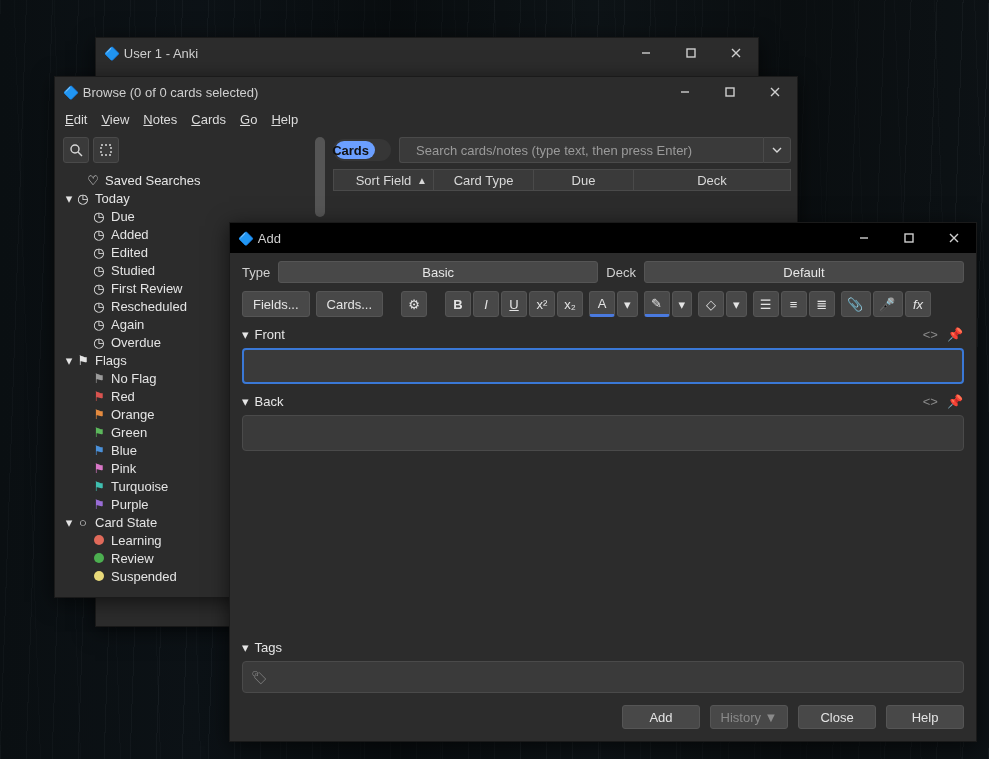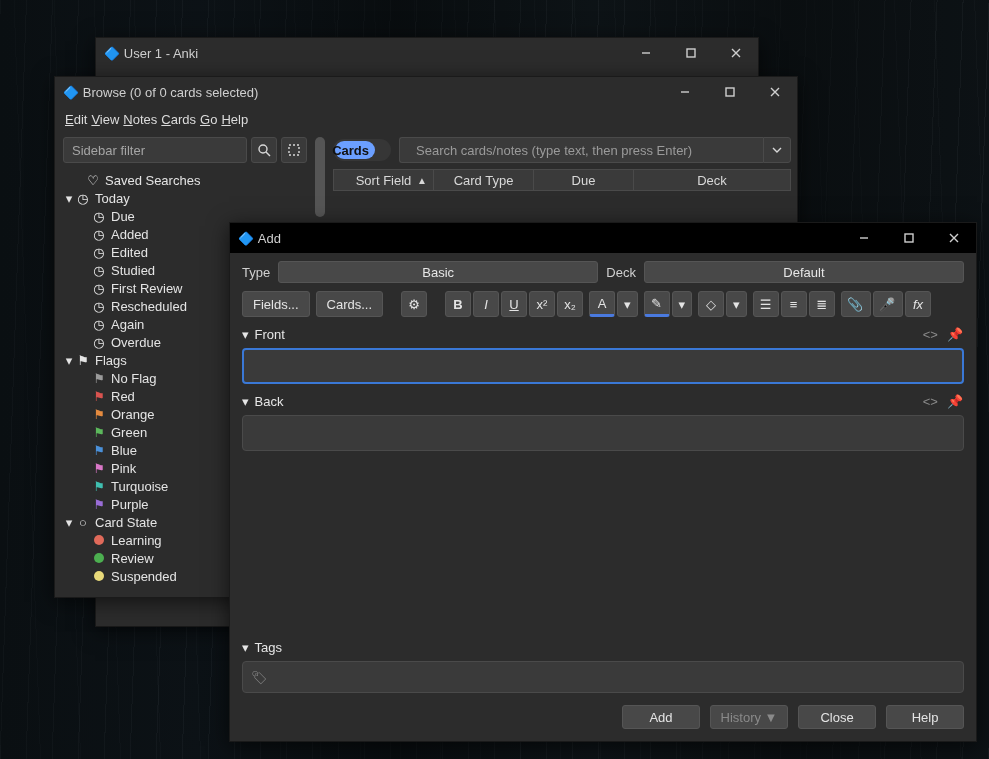--- a/index.html
+++ b/index.html
@@ -10,21 +10,21 @@
     linear-gradient(90deg, rgba(10,15,18,0.6) 0%, rgba(15,22,28,0.4) 20%, rgba(8,12,14,0.7) 40%, rgba(20,28,32,0.3) 60%, rgba(10,14,16,0.8) 80%, rgba(18,24,28,0.3) 100%),
     repeating-linear-gradient(92deg, rgba(180,190,200,0.08) 0 1px, transparent 1px 26px),
     repeating-linear-gradient(88deg, rgba(150,160,170,0.05) 0 1px, transparent 1px 40px);
   position: relative; overflow: hidden; color: #d8d8d8;
 }
 .win { position: absolute; background: #2c2c2c; border: 1px solid #1a1a1a; box-shadow: 0 4px 20px rgba(0,0,0,0.6); }
 .titlebar { height: 30px; background: #2c2c2c; display: flex; align-items: center; padding-left: 8px; color: #cfcfcf; }
 .titlebar .spacer { flex: 1; }
 .wbtn { width: 45px; height: 30px; display: flex; align-items: center; justify-content: center; color: #cfcfcf; }
 .wbtn svg { width: 10px; height: 10px; }
-.menubar { height: 24px; display: flex; align-items: center; gap: 4px; padding: 0 10px; color: #dcdcdc; }
+.menubar { height: 24px; display: flex; align-items: center; gap: 14px; padding: 0 10px; color: #dcdcdc; }
 .menubar span u { text-decoration: underline; }
 
 
 #main { left: 95px; top: 37px; width: 664px; height: 590px; background: #2c2c2c; }
 
 
 #browse { left: 54px; top: 76px; width: 744px; height: 522px; background: #2c2c2c; }
 .browse-body { display: flex; height: calc(100% - 54px); }
 .side { width: 258px; display: flex; flex-direction: column; }
 .side-top { display: flex; gap: 4px; padding: 6px 6px 6px 8px; align-items: center; }
@@ -125,21 +125,20 @@
     <span><u>E</u>dit</span>
     <span><u>V</u>iew</span>
     <span><u>N</u>otes</span>
     <span><u>C</u>ards</span>
     <span><u>G</u>o</span>
     <span><u>H</u>elp</span>
   </div>
   <div class="browse-body">
     <div class="side">
       <div class="side-top">
-        <div class="filter">Sidebar filter</div>
         <div class="iconbtn">
             <svg width="14" height="14" viewBox="0 0 14 14">
               <circle cx="6" cy="6" r="4"></circle>
               <path d="M9 9l4 4"></path>
             </svg>
           </div>
         <div class="iconbtn">
             <svg width="14" height="14" viewBox="0 0 14 14">
               <rect x="2" y="2" width="10" height="10" stroke-dasharray="2 2"></rect>
             </svg>

